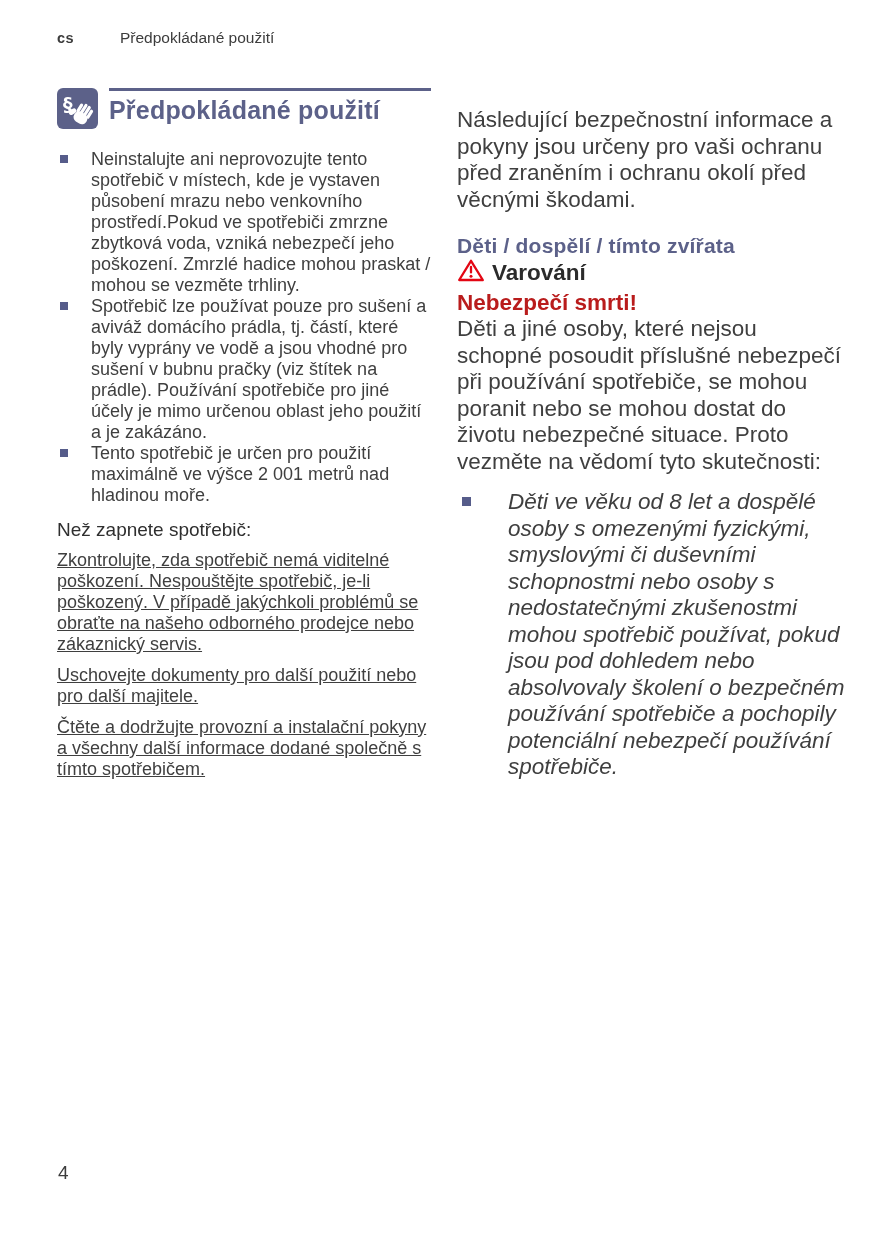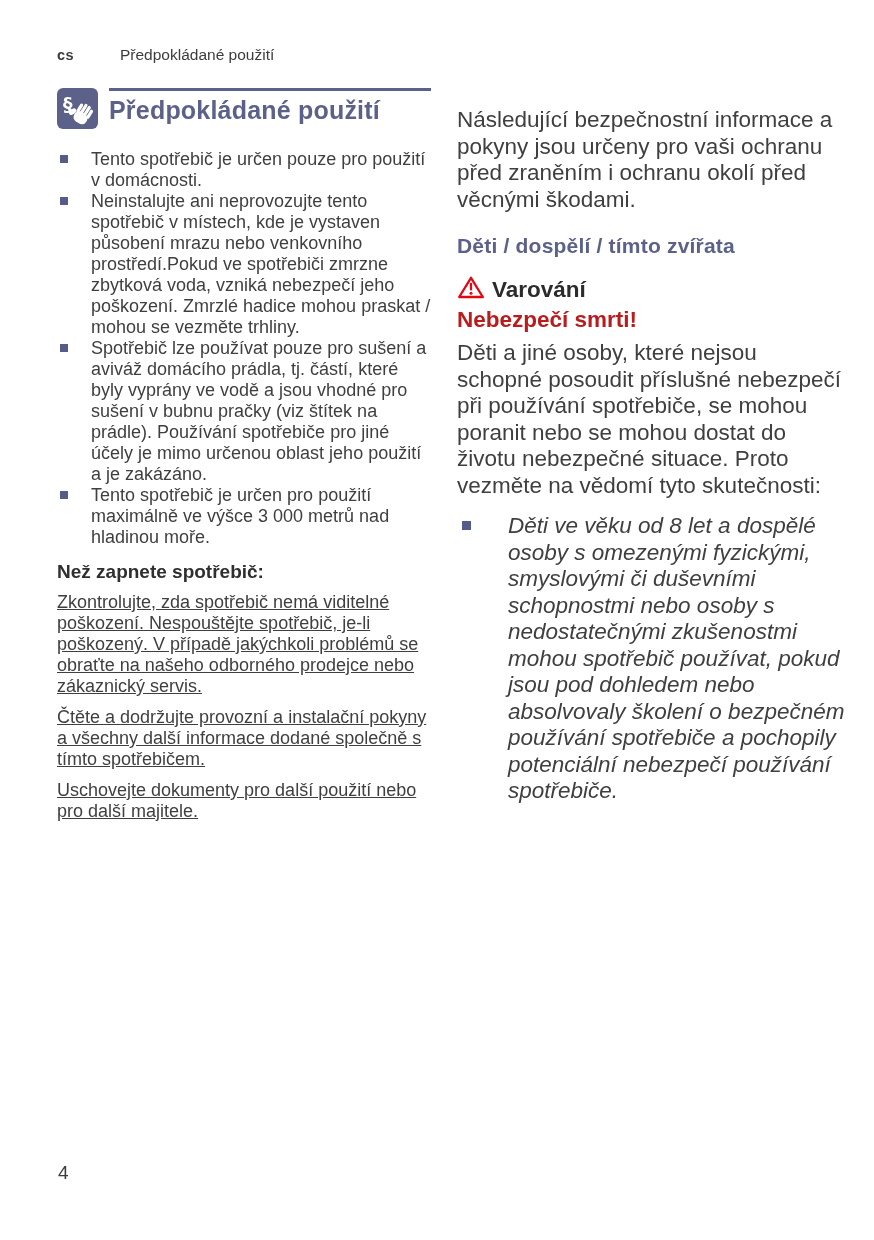--- a/index.html
+++ b/index.html
@@ -7,21 +7,21 @@
   .page {
     position:relative;
     width:874px; height:1240px;
     margin:0 auto;
     background:#ffffff;
     font-family:"Liberation Sans", sans-serif;
     color:#3f3f3f;
     overflow:hidden;
   }
   
-  .runhead { position:absolute; top:46px; left:57px; font-size:15.5px; color:#3c3c3c; }
+  .runhead { position:absolute; top:29px; left:57px; font-size:15.5px; color:#3c3c3c; }
   .runhead .lang { display:inline-block; width:63px; font-weight:bold; font-size:14.5px; letter-spacing:.5px; }
   
   .columns { position:absolute; top:88px; left:57px; display:flex; gap:26px; }
   .col-left  { width:374px; }
   .col-right { width:389px; }
   
   .section-heading { display:flex; align-items:flex-start; }
   .icon-box { flex:0 0 auto; display:block; border-radius:6px; }
   .icon-box.purple { width:41px; height:41px; background:#5c6189; }
   .icon-box.red    { width:38px; height:38px; background:#e30613; }
@@ -39,29 +39,29 @@
   .col-right p { margin-bottom:11px; }
   
   ul.bullets { list-style:none; }
   ul.bullets li { display:flex; }
   .sq { flex:0 0 auto; background:#565c8a; }
   .bullets-s { margin-top:20px; }
   .bullets-s .sq { width:8px; height:8px; margin:6px 23px 0 3px; }
   .bullets-l { margin-top:14px;font-style:italic; }
   .bullets-l .sq { width:9px; height:9px; margin:8px 37px 0 5px; }
   
-  h2.bold-sub { font-size:19px; font-weight:bold; color:#2f2f2f; margin:13px 0 9px 0; }
+  h2.bold-sub { font-size:19px; font-weight:normal; color:#2f2f2f; margin:13px 0 9px 0; }
   
   .col-right .first-par { margin-top:19px; }
   h2.sub-purple { font-size:21px; font-weight:bold; color:#5c6189; margin-top:21px; letter-spacing:.2px; }
-  .warn-label { display:flex; align-items:center; margin-top:17px; }
+  .warn-label { display:flex; align-items:center; }
   .warn-label .wicon { flex:0 0 auto; margin-right:7px; }
   .warn-label span.wtext { font-size:22.5px; font-weight:bold; color:#2b2b2b; }
   .warn-title { font-size:22.5px; font-weight:bold; color:#b91c1c; margin-top:3px; }
-  .warn-body { margin-top:7px; }
+  .warn-body { margin-top:0; }
   
   .pageno { position:absolute; top:1162px; left:58px; font-size:19px; color:#3c3c3c; }
 </style>
 </head>
 <body>
 
 <div class="page">
 
   <div class="runhead">
     <span class="lang">cs</span><span class="runtitle">Předpokládané použití</span>
@@ -87,41 +87,37 @@
         </span>
         <div class="head-right">
           <div class="rule purple-bg"></div>
           <h1 class="sec-title purple">Předpokládané použití</h1>
         </div>
       </div>
 
       <ul class="bullets bullets-s body-s">
         <li>
           <span class="sq"></span>
-          <span>Tento spotřebič je určen pouze pro použití v domácnosti.</span>
-        </li>
-        <li>
-          <span class="sq"></span>
           <span>Neinstalujte ani neprovozujte tento spotřebič v místech, kde je vystaven působení mrazu nebo venkovního prostředí.Pokud ve spotřebiči zmrzne zbytková voda, vzniká nebezpečí jeho poškození. Zmrzlé hadice mohou praskat / mohou se vezměte trhliny.</span>
         </li>
         <li>
           <span class="sq"></span>
           <span>Spotřebič lze používat pouze pro sušení a aviváž domácího prádla, tj. částí, které byly vyprány ve vodě a jsou vhodné pro sušení v bubnu pračky (viz štítek na prádle). Používání spotřebiče pro jiné účely je mimo určenou oblast jeho použití a je zakázáno.</span>
         </li>
         <li>
           <span class="sq"></span>
-          <span>Tento spotřebič je určen pro použití maximálně ve výšce 3 000 metrů nad hladinou moře.</span>
+          <span>Tento spotřebič je určen pro použití maximálně ve výšce 2 001 metrů nad hladinou moře.</span>
         </li>
       </ul>
 
       <h2 class="bold-sub">Než zapnete spotřebič:</h2>
 
       <p class="body-s">Zkontrolujte, zda spotřebič nemá viditelné poškození. Nespouštějte spotřebič, je-li poškozený. V případě jakýchkoli problémů se obraťte na našeho odborného prodejce nebo zákaznický servis.</p>
+      <p class="body-s">Uschovejte dokumenty pro další použití nebo pro další majitele.</p>
       <p class="body-s">Čtěte a dodržujte provozní a instalační pokyny a všechny další informace dodané společně s tímto spotřebičem.</p>
-      <p class="body-s">Uschovejte dokumenty pro další použití nebo pro další majitele.</p>
     </section>
 
     <section class="col-right">
 
 
       <p class="body-l first-par">Následující bezpečnostní informace a pokyny jsou určeny pro vaši ochranu před zraněním i ochranu okolí před věcnými škodami.</p>
 
       <h2 class="sub-purple">Děti / dospělí / tímto zvířata</h2>
 
       <div class="warn-label">

